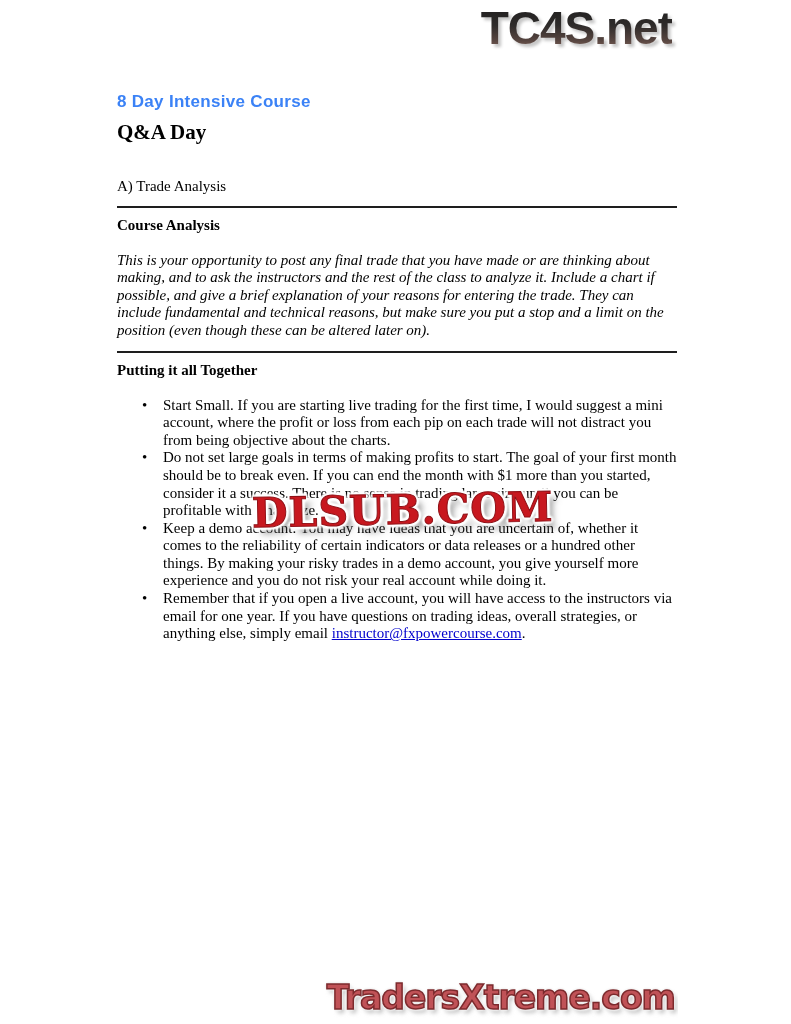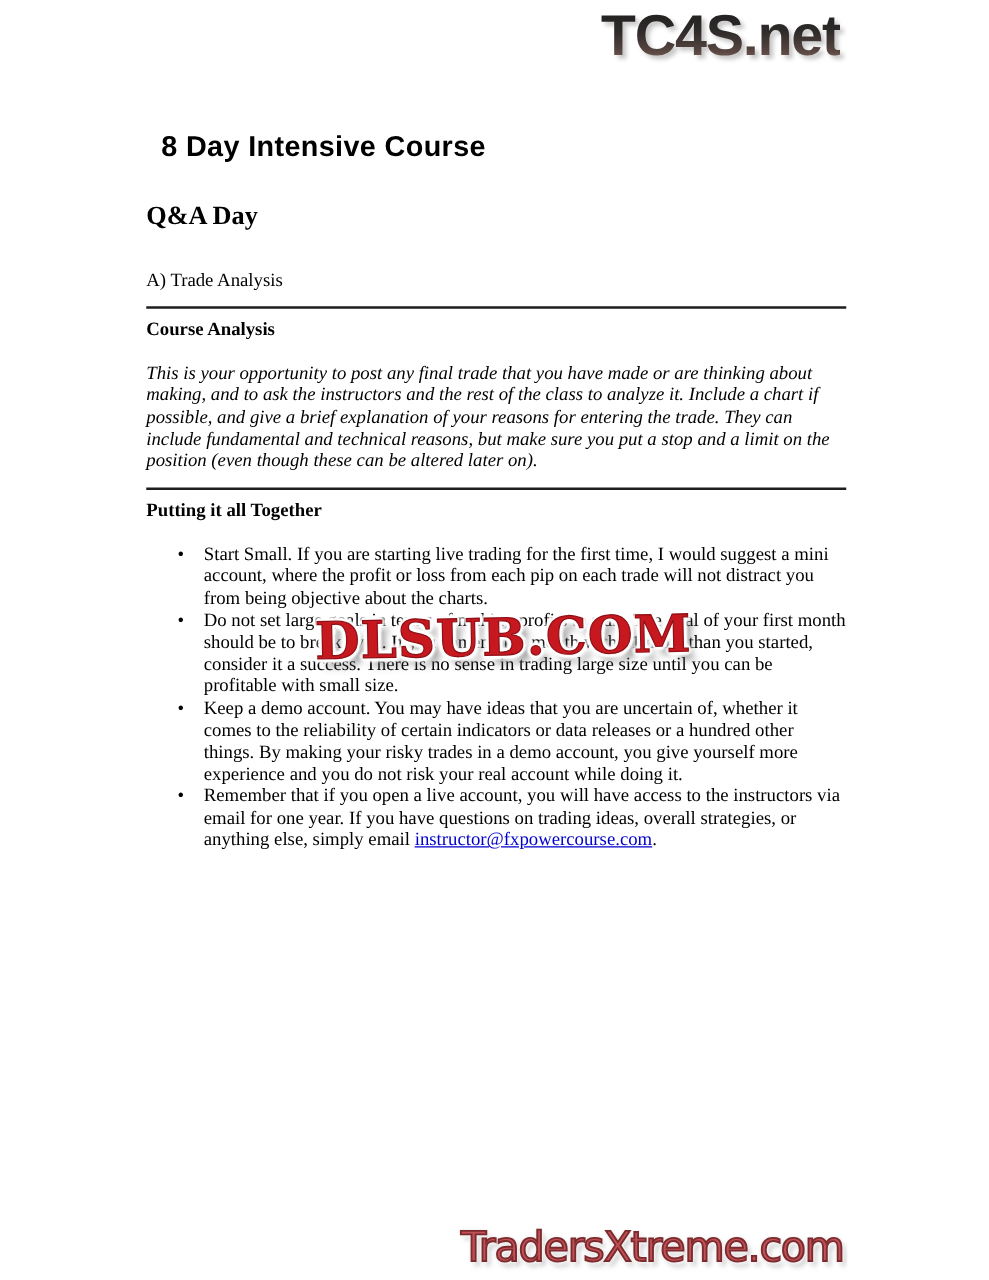--- a/index.html
+++ b/index.html
@@ -31,30 +31,30 @@
   }
 
   
   .doc {
     position: absolute;
     left: 117px;
     top: 92px;
     width: 560px;
   }
   .title {
-    margin: 12px;
+    margin: 0;
     font-family: "Liberation Sans", sans-serif;
     font-weight: bold;
-    font-size: 23px;
+    font-size: 17px;
     line-height: 1.2;
     letter-spacing: 0.3px;
-    color: #000000;
+    color: #3b82f6;
   }
   .subtitle {
-    margin: 28px 0 0 0;
+    margin: 8px 0 0 0;
     font-family: "Liberation Serif", serif;
     font-weight: bold;
     font-size: 21px;
     line-height: 1.2;
   }
   .section-heading {
     margin: 31px 0 0 0;
     font-size: 15px;
     font-weight: normal;
     line-height: 1.2;
@@ -121,21 +121,21 @@
       6px 7px 6px rgba(90,90,90,0.55);
     white-space: nowrap;
   }
 
   
   .footer-logo {
     position: absolute;
     right: 3px;
     bottom: 7px;
     font-family: "DejaVu Sans", sans-serif;
-    font-weight: normal;
+    font-weight: bold;
     font-size: 33px;
     letter-spacing: -1px;
     color: #c05257;
     -webkit-text-stroke: 1.5px #7c2a2d;
     text-shadow:
       -2px 0 2px #f2f2f2, 2px 0 2px #f2f2f2,
       0 -2px 2px #f2f2f2, 0 2px 2px #f2f2f2,
       3px 4px 4px rgba(150,150,150,0.6);
     white-space: nowrap;
   }

